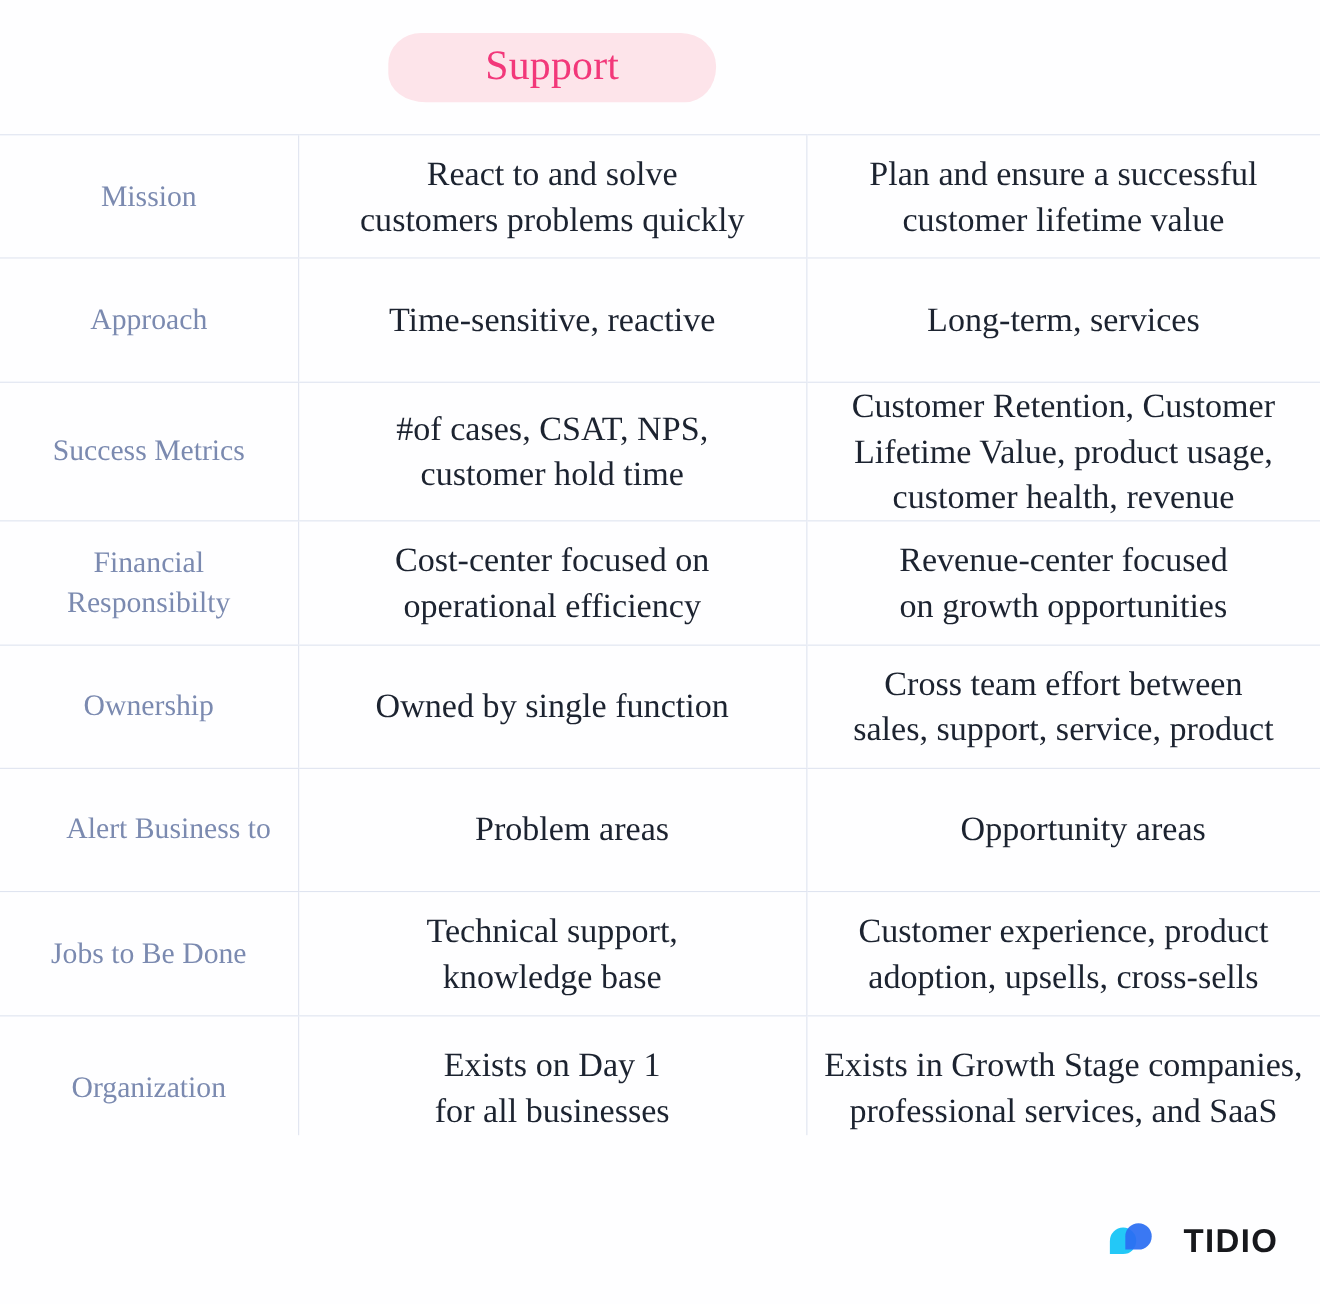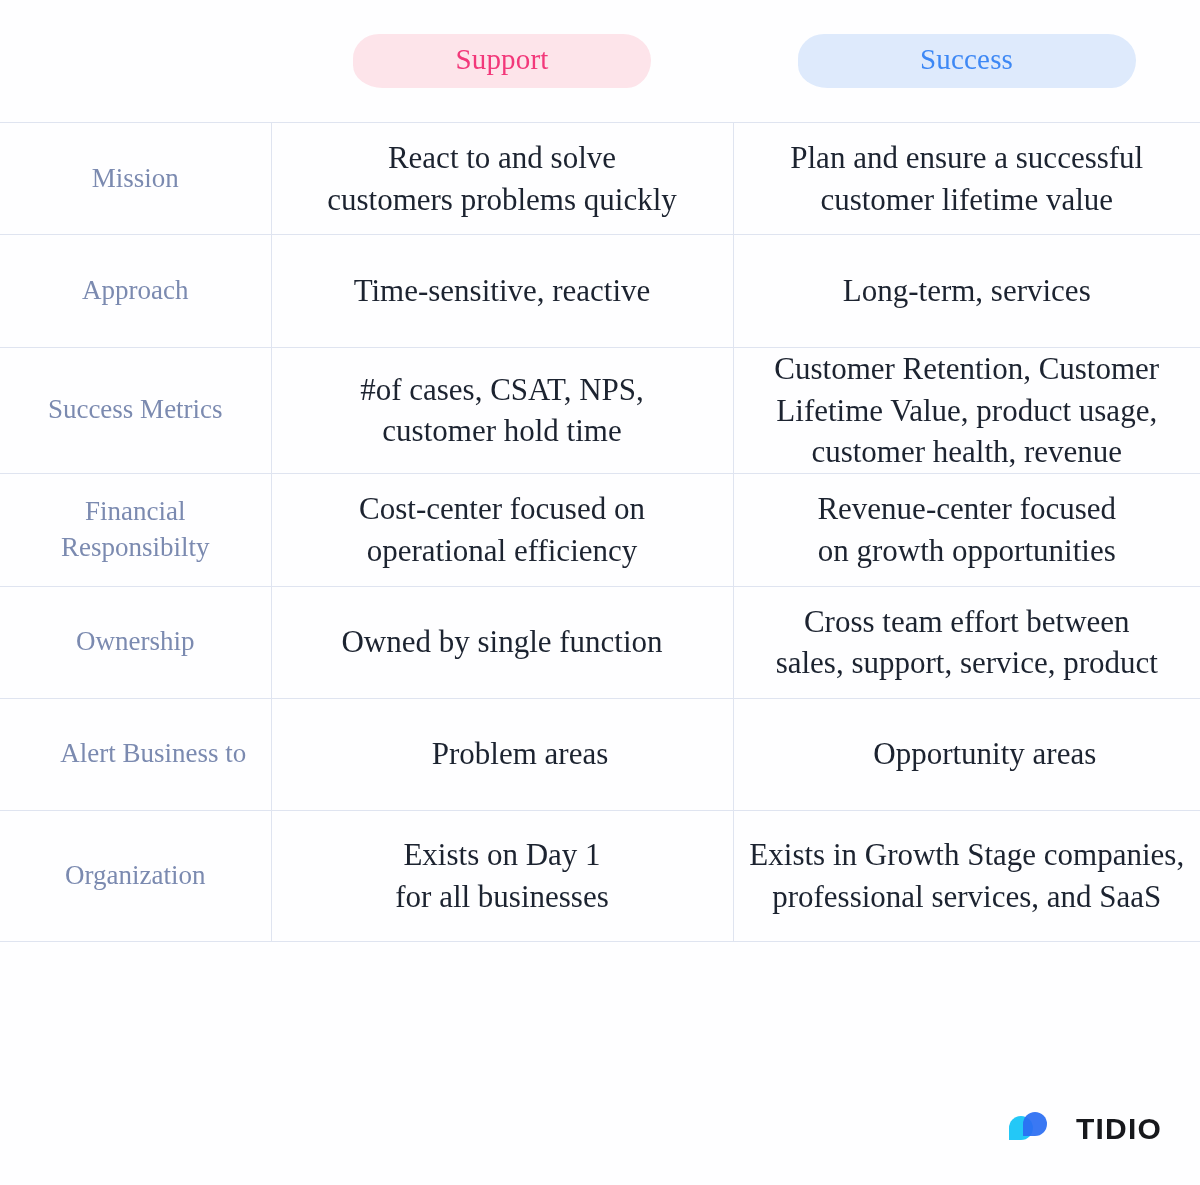--- a/index.html
+++ b/index.html
@@ -37,21 +37,21 @@
   }
   .header-cell.success-cell {
     flex: 0 0 467px;
     width: 467px;
   }
   .pill {
     display: inline-flex;
     align-items: center;
     justify-content: center;
     padding: 11px 44px 14px 44px;
-    font-size: 29px;
+    font-size: 38px;
     letter-spacing: 0.2px;
     line-height: 1;
     border-radius: 30px 32px 28px 34px / 28px 30px 32px 26px;
     white-space: nowrap;
   }
   .pill-support {
     background: #fde4ea;
     color: #f2387a;
     min-width: 210px;
   }
@@ -139,23 +139,20 @@
     line-height: 1;
   }
 </style>
 </head>
 <body>
 
 <div class="header-row">
   <div class="header-spacer"></div>
   <div class="header-cell">
     <span class="pill pill-support">Support</span>
-  </div>
-  <div class="header-cell success-cell">
-    <span class="pill pill-success">Success</span>
   </div>
 </div>
 
 <table class="comparison-table">
   <colgroup>
     <col class="col-label">
     <col class="col-support">
     <col class="col-success">
   </colgroup>
   <tbody>
@@ -182,20 +179,25 @@
     <tr class="r5">
       <td class="row-label">Ownership</td>
       <td class="cell-text">Owned by single function</td>
       <td class="cell-text">Cross team effort between<br>sales, support, service, product</td>
     </tr>
     <tr class="r6">
       <td class="row-label">Alert Business to</td>
       <td class="cell-text">Problem areas</td>
       <td class="cell-text">Opportunity areas</td>
     </tr>
+    <tr class="r7">
+      <td class="row-label">Jobs to Be Done</td>
+      <td class="cell-text">Technical support,<br>knowledge base</td>
+      <td class="cell-text">Customer experience, product<br>adoption, upsells, cross-sells</td>
+    </tr>
     <tr class="r8">
       <td class="row-label">Organization</td>
       <td class="cell-text">Exists on Day 1<br>for all businesses</td>
       <td class="cell-text">Exists in Growth Stage companies,<br>professional services, and SaaS</td>
     </tr>
   </tbody>
 </table>
 
 <div class="footer">
   <div class="logo">

